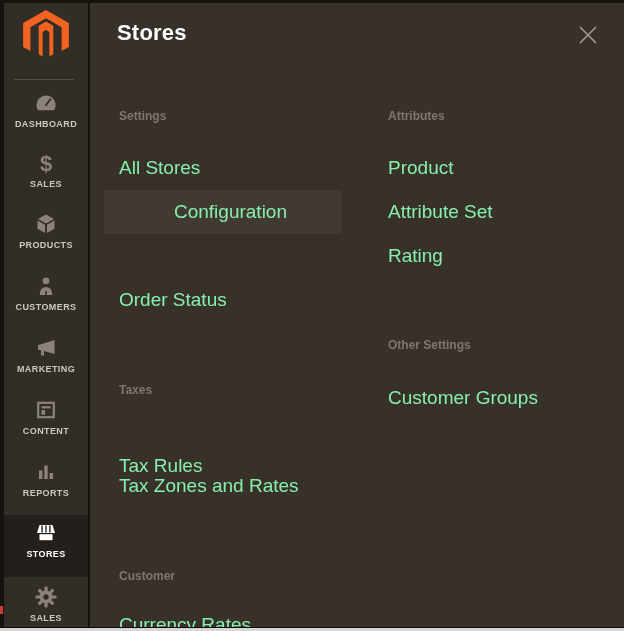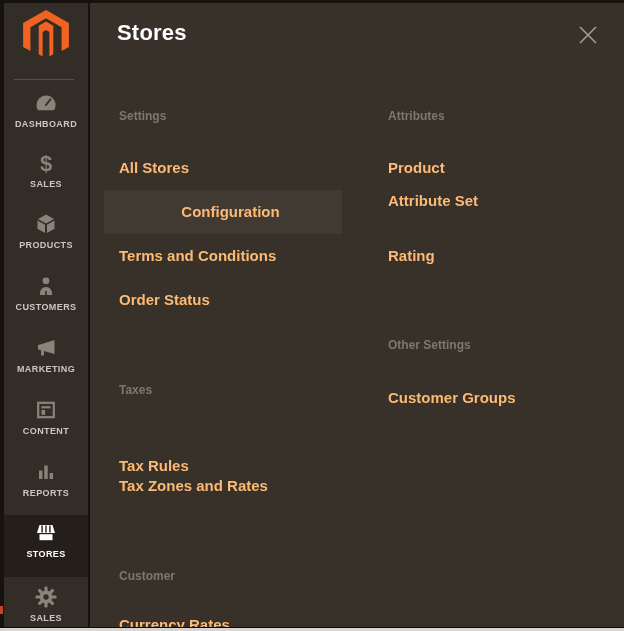--- a/index.html
+++ b/index.html
@@ -49,33 +49,33 @@
   .fly-header{
     position:absolute;font-size:12px;font-weight:700;color:#7f776d;line-height:20px;
   }
   .fh-settings{left:29px;top:103px}
   .fh-taxes{left:29px;top:377px}
   .fh-currency{left:29px;top:563px}
   .fh-attributes{left:298px;top:103px}
   .fh-other{left:298px;top:332px}
   .fly-item{
     position:absolute;left:14px;width:238px;height:44px;line-height:44px;
-    padding-left:15px;font-size:15px;font-weight:700;color:#fdba74;
+    padding-left:15px;font-size:19px;font-weight:400;color:#86efac;
     white-space:nowrap;cursor:pointer;
   }
   .fly-item.col2{left:282px;padding-left:16px;}
   .fi-allstores{top:143px}
   .fi-config{top:187px;background:#403a33;text-align:center;}
   .fi-terms{top:231px}
   .fi-order{top:275px}
   .fi-taxrules{top:441px}
   .fi-taxzones{top:461px}
   .fi-currates{top:600px}
   .fi-product{top:143px}
-  .fi-attrset{top:176px}
+  .fi-attrset{top:187px}
   .fi-rating{top:231px}
   .fi-custgroups{top:373px}
   
   .bottom-strip{
     position:absolute;left:0;bottom:0;width:624px;height:4px;
     background:#d8d6d4;border-top:1px solid #0d0b09;
   }
   .edge-artifact{
     position:absolute;left:0;top:606px;width:3px;height:8px;background:#c8402e;
   }
@@ -206,21 +206,20 @@
 
     <button class="close-btn" aria-label="Close menu">
       <svg viewBox="0 0 24 24" width="24" height="24">
           <path d="M4 4 L20 20 M20 4 L4 20" stroke="#a39c93" stroke-width="1.6" fill="none"></path>
         </svg>
     </button>
 
     <div class="fly-header fh-settings">Settings</div>
     <div class="fly-item fi-allstores">All Stores</div>
     <div class="fly-item fi-config">Configuration</div>
-    <div class="fly-item fi-terms">Terms and Conditions</div>
     <div class="fly-item fi-order">Order Status</div>
 
     <div class="fly-header fh-taxes">Taxes</div>
     <div class="fly-item fi-taxrules">Tax Rules</div>
     <div class="fly-item fi-taxzones">Tax Zones and Rates</div>
 
     <div class="fly-header fh-currency">Customer</div>
     <div class="fly-item fi-currates">Currency Rates</div>
 
     <div class="fly-header fh-attributes">Attributes</div>

